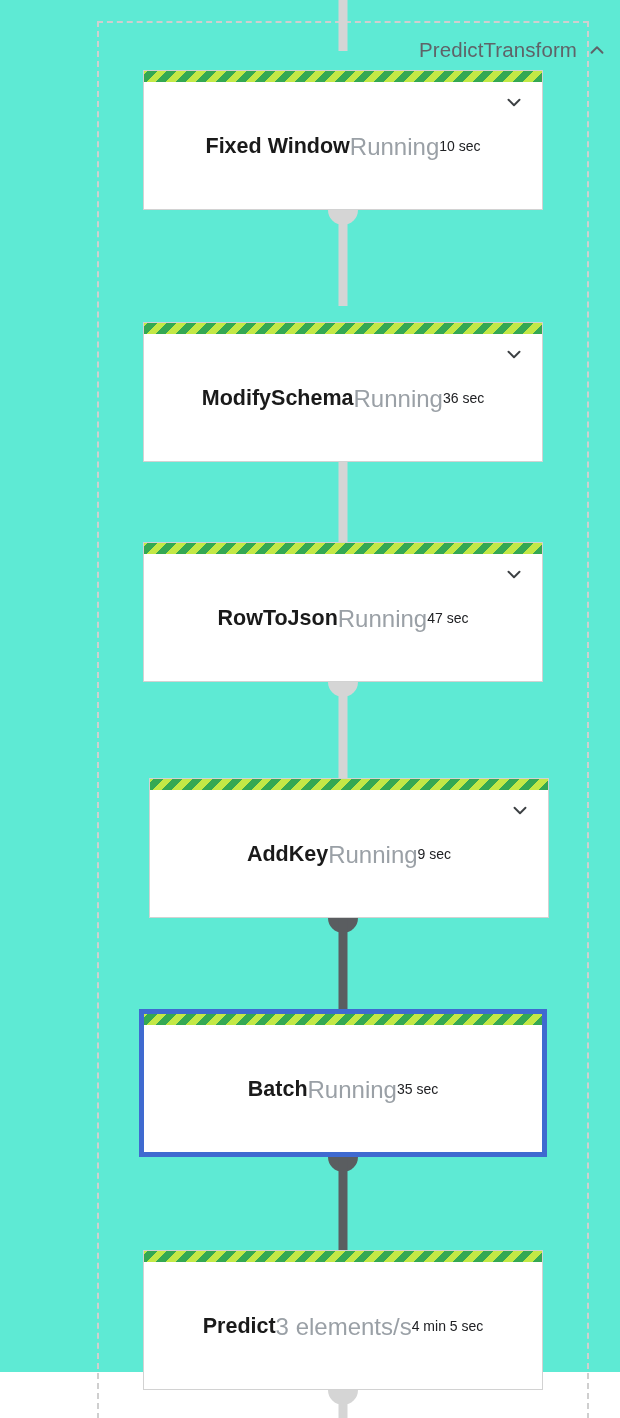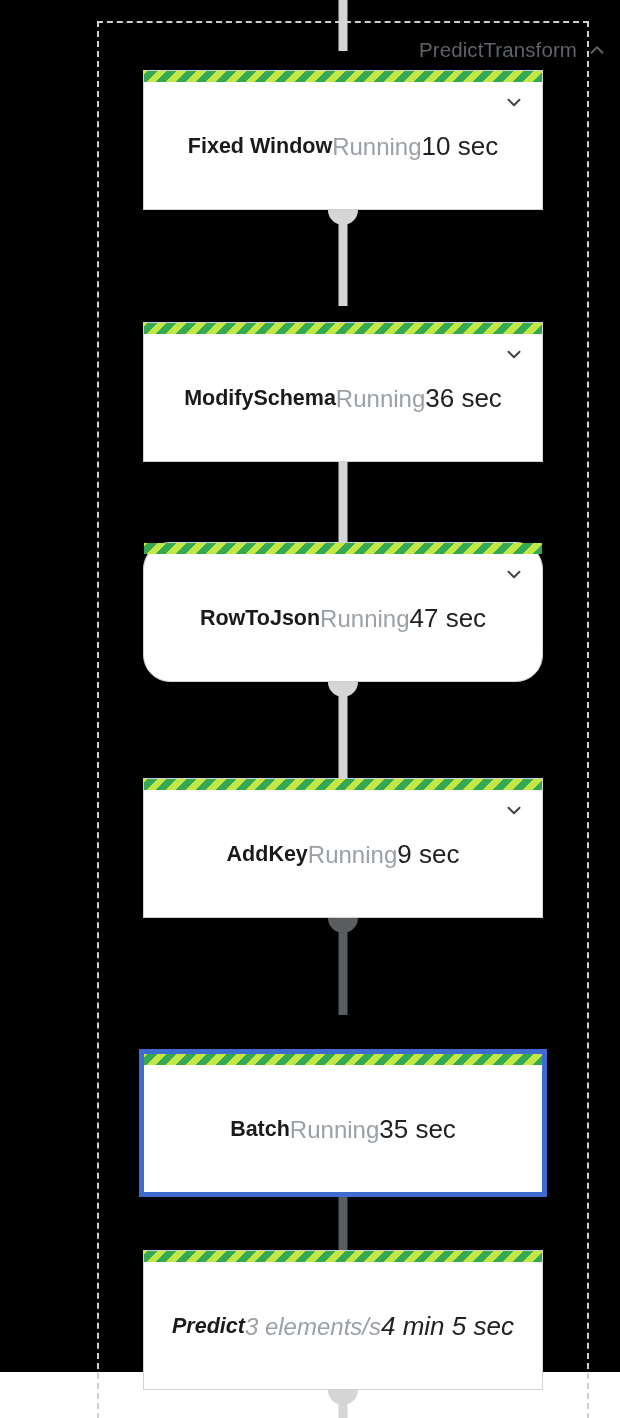--- a/index.html
+++ b/index.html
@@ -9,21 +9,21 @@
     height: 1418px;
     background: #ffffff;
     font-family: "Liberation Sans", sans-serif;
     overflow: hidden;
   }
 
   #stage {
     position: relative;
     width: 620px;
     height: 1372px;
-    background: #000000;
+    background: #5eead4;
   }
 
   
   .composite-container {
     position: absolute;
     left: 97px;
     top: 21px;
     width: 492px;
     height: 1418px;
     border-left: 2px dashed #cfcfcf;
@@ -95,21 +95,20 @@
     background: #ffffff;
     border: 1px solid #d2d2d2;
     z-index: 3;
   }
   .node.selected {
     border: 5px solid #3f6ad0;
     left: 139px;
     width: 408px;
     height: 148px;
     z-index: 4;
-    margin-top: 40px;
   }
 
   
   .node-statusbar {
     height: 11px;
     width: 100%;
     background-image: repeating-linear-gradient(
       -45deg,
       #34a853 0px, #34a853 7px,
       #c3e846 7px, #c3e846 14px
@@ -132,21 +131,21 @@
     line-height: 1.28;
     text-align: center;
   }
   .node-status {
     font-size: 24px;
     color: #9aa0a6;
     line-height: 1.38;
     text-align: center;
   }
   .node-duration {
-    font-size: 26px;
+    font-size: 14px;
     color: #202124;
     line-height: 1.38;
     text-align: center;
   }
 
   .node-expand {
     position: absolute;
     top: 8px;
     right: 14px;
     width: 28px;
@@ -208,40 +207,40 @@
       <div class="node-status">Running</div>
       <div class="node-duration">36 sec</div>
     </div>
   </div>
 
   <div class="connector light" style="left:343px; top:446px; height:96px;">
     <div class="head"></div>
     <div class="stem"></div>
   </div>
 
-  <div class="node" style="top:542px;border-radius:27px;">
+  <div class="node" style="top:542px;">
     <div class="node-statusbar"></div>
     <div class="node-body">
       <div class="node-expand">
         <svg width="22" height="22" viewBox="0 0 24 24" aria-hidden="true">
           <path d="M6 9.5 L12 15.5 L18 9.5" fill="none" stroke="#3c4043" stroke-width="2.1" stroke-linecap="round" stroke-linejoin="round"></path>
         </svg>
       </div>
       <div class="node-name">RowToJson</div>
       <div class="node-status">Running</div>
       <div class="node-duration">47 sec</div>
     </div>
   </div>
 
   <div class="connector light" style="left:343px; top:682px; height:96px;">
     <div class="head"></div>
     <div class="stem"></div>
   </div>
 
-  <div class="node" style="top:778px;">
+  <div class="node" style="top:778px;margin-left:6px;">
     <div class="node-statusbar"></div>
     <div class="node-body">
       <div class="node-expand">
         <svg width="22" height="22" viewBox="0 0 24 24" aria-hidden="true">
           <path d="M6 9.5 L12 15.5 L18 9.5" fill="none" stroke="#3c4043" stroke-width="2.1" stroke-linecap="round" stroke-linejoin="round"></path>
         </svg>
       </div>
       <div class="node-name">AddKey</div>
       <div class="node-status">Running</div>
       <div class="node-duration">9 sec</div>
@@ -260,21 +259,21 @@
       <div class="node-status">Running</div>
       <div class="node-duration">35 sec</div>
     </div>
   </div>
 
   <div class="connector dark" style="left:343px; top:1157px; height:93px;">
     <div class="head"></div>
     <div class="stem"></div>
   </div>
 
-  <div class="node" style="top:1250px;font-style:italic;">
+  <div class="node" style="top:1250px;">
     <div class="node-statusbar"></div>
     <div class="node-body">
       <div class="node-name">Predict</div>
       <div class="node-status">3 elements/s</div>
       <div class="node-duration">4 min 5 sec</div>
     </div>
   </div>
 
   <div class="connector light" style="left:343px; top:1390px; height:28px;">
     <div class="head"></div>

